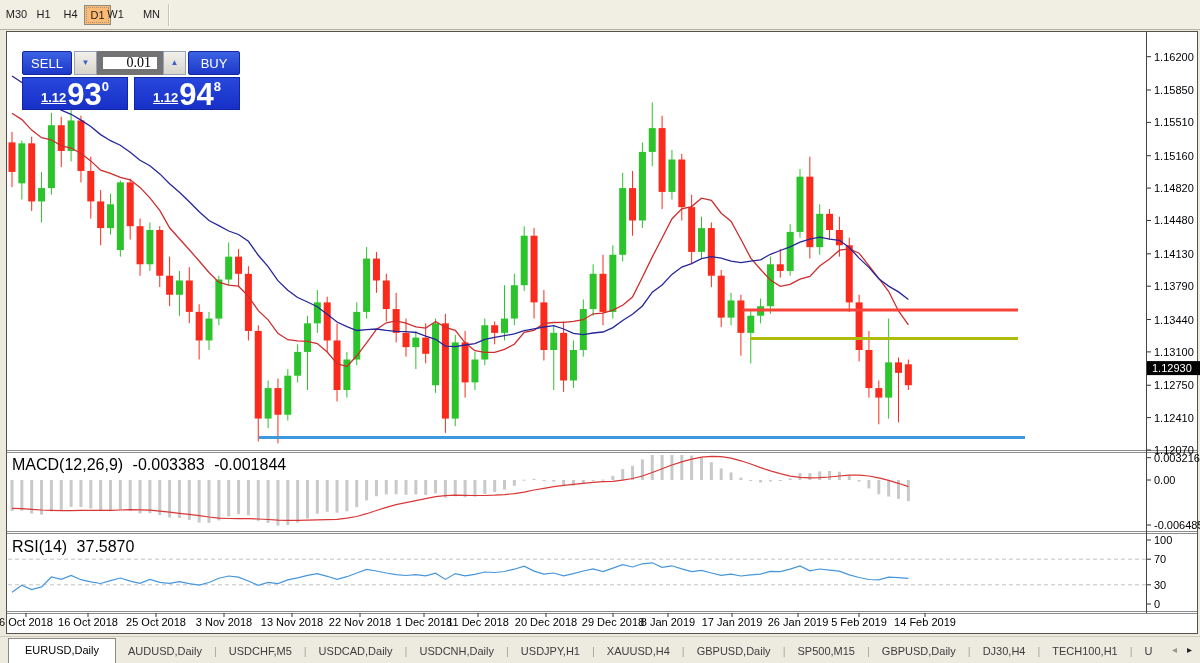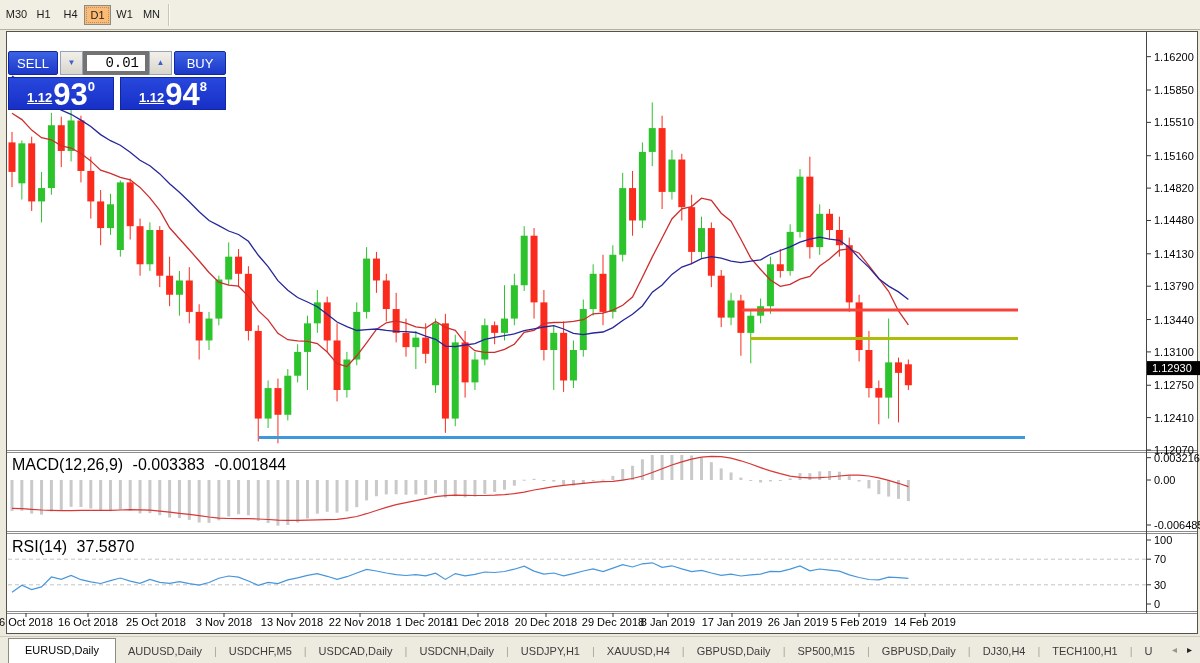--- a/index.html
+++ b/index.html
@@ -19,33 +19,33 @@
   
   svg#chart-svg { position:absolute; left:0; top:0; }
   svg text { font-family:"Liberation Sans", sans-serif; }
 
   .chart-title { position:absolute; left:12px; top:36px; font-size:12px; color:#000; white-space:nowrap; }
   .chart-title .tri { font-size:9px; margin-right:4px; }
   .chart-title span.v { margin-left:7px; }
   .chart-title .sym { margin-left:2px; }
 
   
-  .trade-panel { position:absolute; left:8px; top:51px; width:248px; height:59px; }
+  .trade-panel { position:absolute; left:22px; top:51px; width:248px; height:59px; }
   .btn-sell, .btn-buy { position:absolute; top:0; height:24px; color:#fff; font-size:13px;
        text-align:center; line-height:23px; background:linear-gradient(#3C63E4,#1C38C8);
        border:1px solid #1226A0; border-radius:2px; }
   .btn-sell { left:0; width:50px; }
   .btn-buy  { left:166px; width:52px; }
   .vol-down, .vol-up { position:absolute; top:0; width:23px; height:24px; background:linear-gradient(#F2F0EA,#D8D5CB);
        border:1px solid #97A3BC; color:#3A5FCD; font-size:8px; text-align:center; line-height:22px; }
   .vol-down { left:52px; }
   .vol-up   { left:141px; }
   .vol-box  { position:absolute; left:75px; top:0; width:66px; height:24px; background:#fff;
-       border:4px solid #737373; font-size:14px; color:#000; text-align:right; padding-right:6px;
-       font-family:Liberation Mono, monospace; }
+       border:6px solid #737373; font-size:14px; color:#000; text-align:right; padding-right:6px;
+       font-family:Liberation Serif, serif; }
   .quote { position:absolute; top:26px; height:33px; background:linear-gradient(#2847DC,#1730C8);
            border:1px solid #1226A0; color:#fff; display:flex; align-items:flex-end; justify-content:center; }
   .quote.sell { left:0; width:106px; }
   .quote.buy  { left:112px; width:106px; }
   .quote .pre { font-size:13px; font-weight:bold; margin-bottom:4px;text-decoration:underline; }
   .quote .big { font-size:31px; font-weight:bold; line-height:29px; margin-left:1px; }
   .quote .sup { font-size:13px; font-weight:bold; align-self:flex-start; margin-top:1px; }
 
   .ind-label { position:absolute; font-size:16px; color:#000; white-space:nowrap; }
   .ind-label span { margin-left:5px; }
@@ -64,21 +64,21 @@
 <body>
 
 <div class="app">
 
   <div class="toolbar">
     <div class="tb-sep"></div>
   <div class="tf-btn" style="left: 3px;">M30</div>
       <div class="tf-btn" style="left: 30px;">H1</div>
       <div class="tf-btn" style="left: 57px;">H4</div>
       <div class="tf-btn active" style="left: 84px;">D1</div>
-      <div class="tf-btn" style="left: 111px;">W1</div>
+      <div class="tf-btn" style="left: 102px;">W1</div>
       <div class="tf-btn" style="left: 138px;">MN</div>
     </div>
 
   <svg id="chart-svg" width="1200" height="663">
       <rect x="6.5" y="31.5" width="1191" height="602" fill="#FFFFFF" stroke="#55524B" stroke-width="1"></rect>
       <defs>
         <clipPath id="clipMain">
           <rect x="8" y="32" width="1138" height="418"></rect>
         </clipPath>
         <clipPath id="clipMacd">

